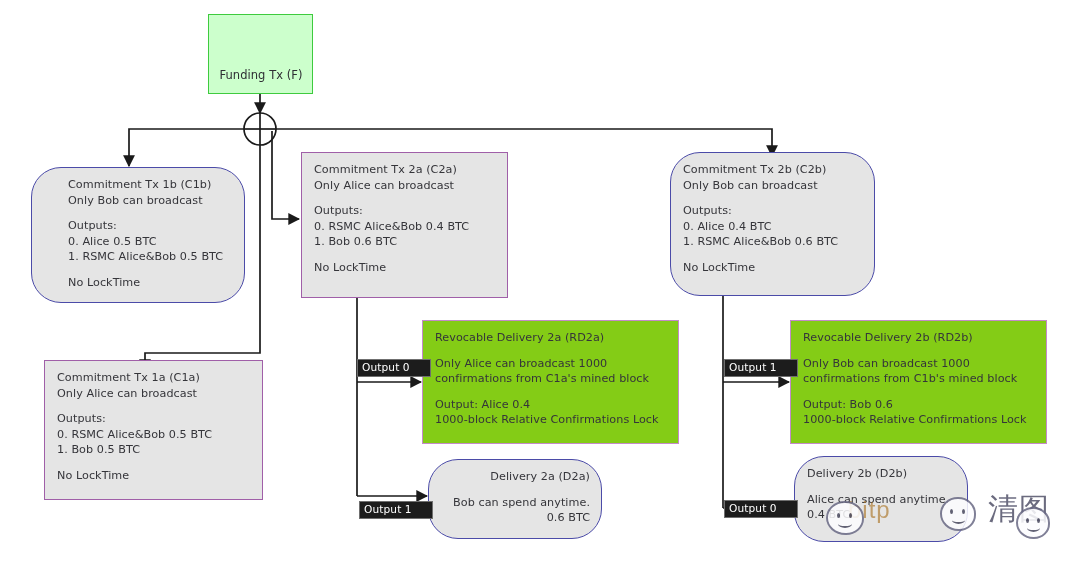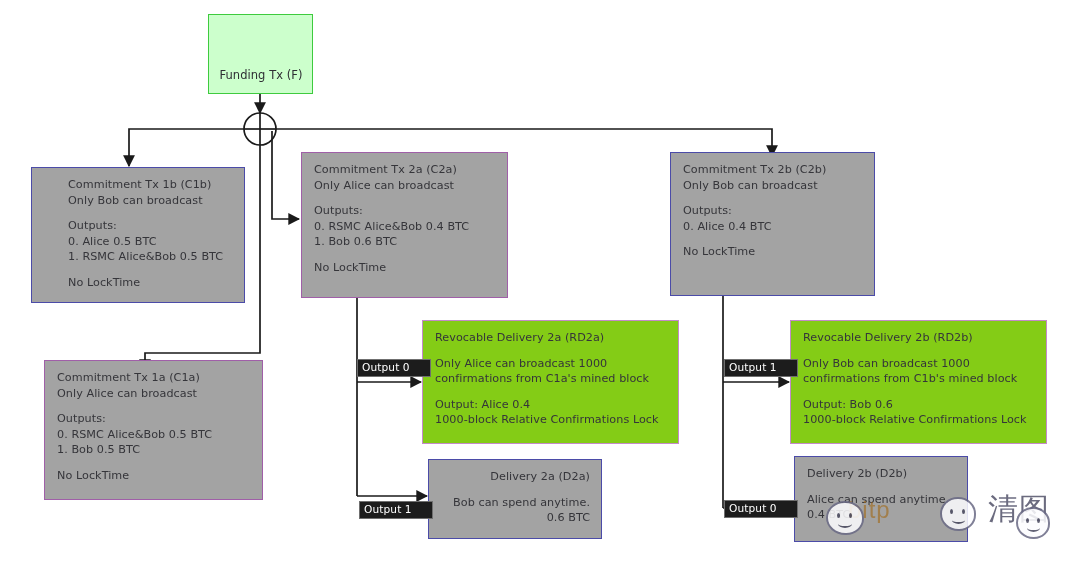--- a/index.html
+++ b/index.html
@@ -18,21 +18,21 @@
   #wires {
     position: absolute;
     left: 0;
     top: 0;
     width: 1080px;
     height: 562px;
     pointer-events: none;
   }
   .node {
     position: absolute;
-    background: #a3a3a3;
+    background: #e5e5e5;
     box-sizing: border-box;
     border: 1.6px solid #5b5bb0;
     padding: 9px 11px 9px 12px;
   }
   .node .line {
     font-size: 11.2px;
     line-height: 15.6px;
     color: #35353a;
     white-space: pre;
     letter-spacing: 0.05px;
@@ -46,20 +46,21 @@
   }
   .n-funding .line {
     font-size: 11.5px;
     color: #2e2e33;
   }
   .n-purple {
     border-color: #a05fa8;
   }
   .n-blue {
     border-color: #4b4ba8;
+    border-radius: 30px;
   }
   .n-pinkish {
     border-color: #c48ac9;
     background: #84cc16;
   }
   .olabel {
     position: absolute;
     background: #1c1c1c;
     color: #ffffff;
     font-size: 10.6px;
@@ -203,20 +204,21 @@
     <div class="gap"></div>
     <div class="line">No LockTime</div>
   </div>
 
   <div class="node n-blue" style="left:670px; top:152px; width:205px; height:144px;">
     <div class="line">Commitment Tx 2b (C2b)</div>
     <div class="line">Only Bob can broadcast</div>
     <div class="gap"></div>
     <div class="line">Outputs:</div>
     <div class="line">0. Alice 0.4 BTC</div>
+    <div class="line">1. RSMC Alice&amp;Bob 0.6 BTC</div>
     <div class="gap"></div>
     <div class="line">No LockTime</div>
   </div>
 
   <div class="node n-pinkish" style="left:422px; top:320px; width:257px; height:124px;">
     <div class="line">Revocable Delivery 2a (RD2a)</div>
     <div class="gap"></div>
     <div class="line">Only Alice can broadcast 1000</div>
     <div class="line">confirmations from C1a's mined block</div>
     <div class="gap"></div>

